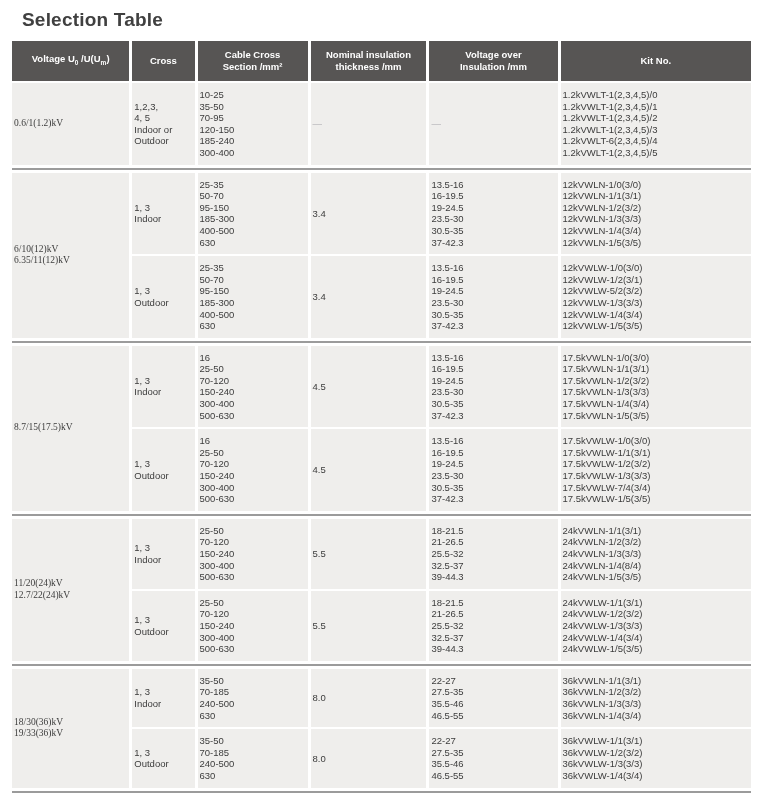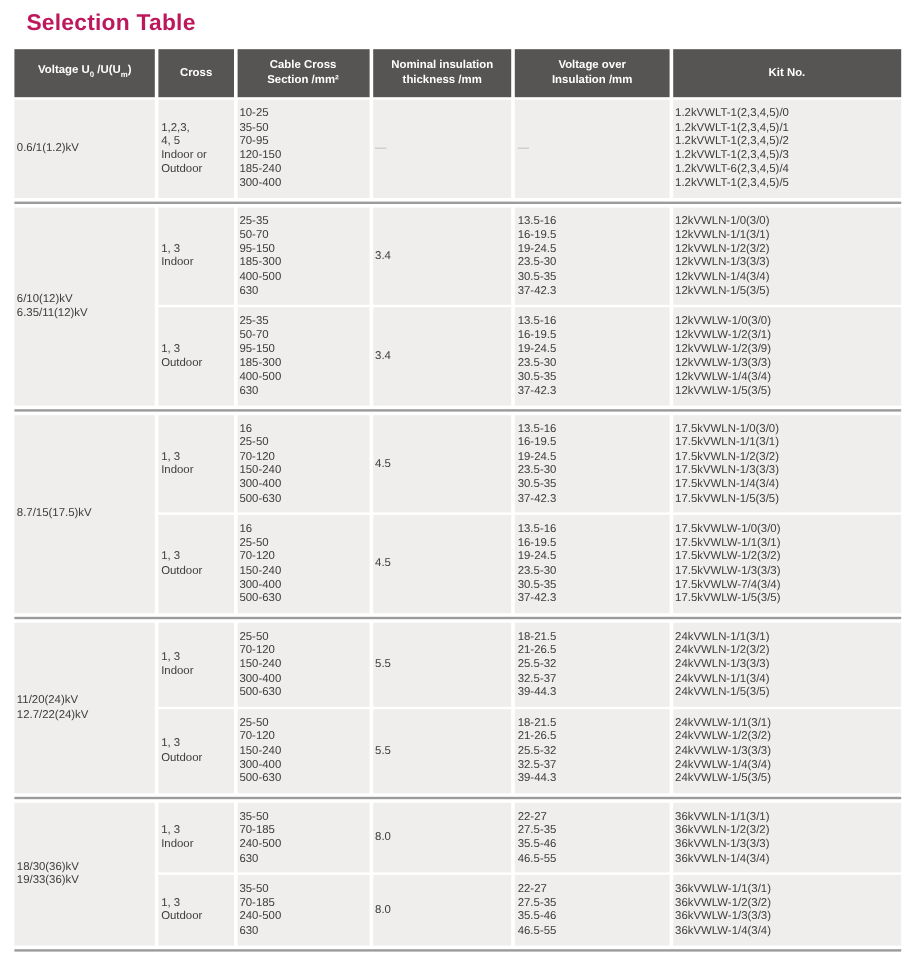--- a/index.html
+++ b/index.html
@@ -2,21 +2,21 @@
 <html><head>
 <meta charset="utf-8">
 <style>
   html, body { margin: 0; padding: 0; background: #ffffff; }
   .page {
     width: 764px; height: 805px; background: #ffffff;
     font-family: "Liberation Sans", sans-serif;
     overflow: hidden; box-sizing: border-box;
   }
   .page-title {
-    font-size: 19px; font-weight: bold; color: #be185d;
+    font-size: 19px; font-weight: bold; color: #404040;
     margin: 0; padding: 9px 0 8px 22px; letter-spacing: 0.2px;
   }
   table.selection {
     width: 745px; margin-left: 9px;
     border-collapse: separate; border-spacing: 3px 2px;
     table-layout: fixed;
   }
   table.selection th {
     background: #575554; color: #ffffff;
     font-size: 9.5px; font-weight: bold; line-height: 12px;
@@ -26,21 +26,21 @@
     background: #efeeec; color: #3c3c3c;
     font-size: 9.5px; line-height: 11.6px;
     padding: 6px 2px; text-align: left; vertical-align: middle;
   }
   table.selection td sub, table.selection th sub { font-size: 6.5px; }
   td.sep-cell {
     background: #ffffff !important; padding: 0 !important; height: 4px;
   }
   td.sep-cell .sep-line { height: 2px; background: #9b9b9b; margin-top: 1px; }
   .dash { color: #b4b4b8; }
-  .voltage-cell { font-size: 9.5px; }
+  .voltage-cell { font-size: 9.5px; font-family: Liberation Serif, serif; }
 </style>
 </head>
 <body>
 
 <div class="page">
   <h1 class="page-title">Selection Table</h1>
   <table class="selection">
     <colgroup>
         <col style="width: 16.2%;">
         <col style="width: 8.6%;">
@@ -79,21 +79,21 @@
           <td><span>25-35</span><br><span>50-70</span><br><span>95-150</span><br><span>185-300</span><br><span>400-500</span><br><span>630</span></td>
           <td><span>3.4</span></td>
           <td><span>13.5-16</span><br><span>16-19.5</span><br><span>19-24.5</span><br><span>23.5-30</span><br><span>30.5-35</span><br><span>37-42.3</span></td>
           <td><span>12kVWLN-1/0(3/0)</span><br><span>12kVWLN-1/1(3/1)</span><br><span>12kVWLN-1/2(3/2)</span><br><span>12kVWLN-1/3(3/3)</span><br><span>12kVWLN-1/4(3/4)</span><br><span>12kVWLN-1/5(3/5)</span></td>
         </tr>
         <tr>
           <td><span>1, 3</span><br><span>Outdoor</span></td>
           <td><span>25-35</span><br><span>50-70</span><br><span>95-150</span><br><span>185-300</span><br><span>400-500</span><br><span>630</span></td>
           <td><span>3.4</span></td>
           <td><span>13.5-16</span><br><span>16-19.5</span><br><span>19-24.5</span><br><span>23.5-30</span><br><span>30.5-35</span><br><span>37-42.3</span></td>
-          <td><span>12kVWLW-1/0(3/0)</span><br><span>12kVWLW-1/2(3/1)</span><br><span>12kVWLW-1/2(3/9)</span><br><span>12kVWLW-1/3(3/3)</span><br><span>12kVWLW-1/4(3/4)</span><br><span>12kVWLW-1/5(3/5)</span></td>
+          <td><span>12kVWLW-1/0(3/0)</span><br><span>12kVWLW-1/2(3/1)</span><br><span>12kVWLW-5/2(3/2)</span><br><span>12kVWLW-1/3(3/3)</span><br><span>12kVWLW-1/4(3/4)</span><br><span>12kVWLW-1/5(3/5)</span></td>
         </tr>
         <tr>
           <td class="sep-cell" colspan="6">
             <div class="sep-line"></div>
           </td>
         </tr>
         <tr>
           <td class="voltage-cell" rowspan="2"><span>8.7/15(17.5)kV</span></td>
           <td><span>1, 3</span><br><span>Indoor</span></td>
           <td><span>16</span><br><span>25-50</span><br><span>70-120</span><br><span>150-240</span><br><span>300-400</span><br><span>500-630</span></td>
@@ -112,21 +112,21 @@
           <td class="sep-cell" colspan="6">
             <div class="sep-line"></div>
           </td>
         </tr>
         <tr>
           <td class="voltage-cell" rowspan="2"><span>11/20(24)kV</span><br><span>12.7/22(24)kV</span></td>
           <td><span>1, 3</span><br><span>Indoor</span></td>
           <td><span>25-50</span><br><span>70-120</span><br><span>150-240</span><br><span>300-400</span><br><span>500-630</span></td>
           <td><span>5.5</span></td>
           <td><span>18-21.5</span><br><span>21-26.5</span><br><span>25.5-32</span><br><span>32.5-37</span><br><span>39-44.3</span></td>
-          <td><span>24kVWLN-1/1(3/1)</span><br><span>24kVWLN-1/2(3/2)</span><br><span>24kVWLN-1/3(3/3)</span><br><span>24kVWLN-1/1(3/4)</span><br><span>24kVWLN-1/5(3/5)</span></td>
+          <td><span>24kVWLN-1/1(3/1)</span><br><span>24kVWLN-1/2(3/2)</span><br><span>24kVWLN-1/3(3/3)</span><br><span>24kVWLN-1/4(8/4)</span><br><span>24kVWLN-1/5(3/5)</span></td>
         </tr>
         <tr>
           <td><span>1, 3</span><br><span>Outdoor</span></td>
           <td><span>25-50</span><br><span>70-120</span><br><span>150-240</span><br><span>300-400</span><br><span>500-630</span></td>
           <td><span>5.5</span></td>
           <td><span>18-21.5</span><br><span>21-26.5</span><br><span>25.5-32</span><br><span>32.5-37</span><br><span>39-44.3</span></td>
           <td><span>24kVWLW-1/1(3/1)</span><br><span>24kVWLW-1/2(3/2)</span><br><span>24kVWLW-1/3(3/3)</span><br><span>24kVWLW-1/4(3/4)</span><br><span>24kVWLW-1/5(3/5)</span></td>
         </tr>
         <tr>
           <td class="sep-cell" colspan="6">

